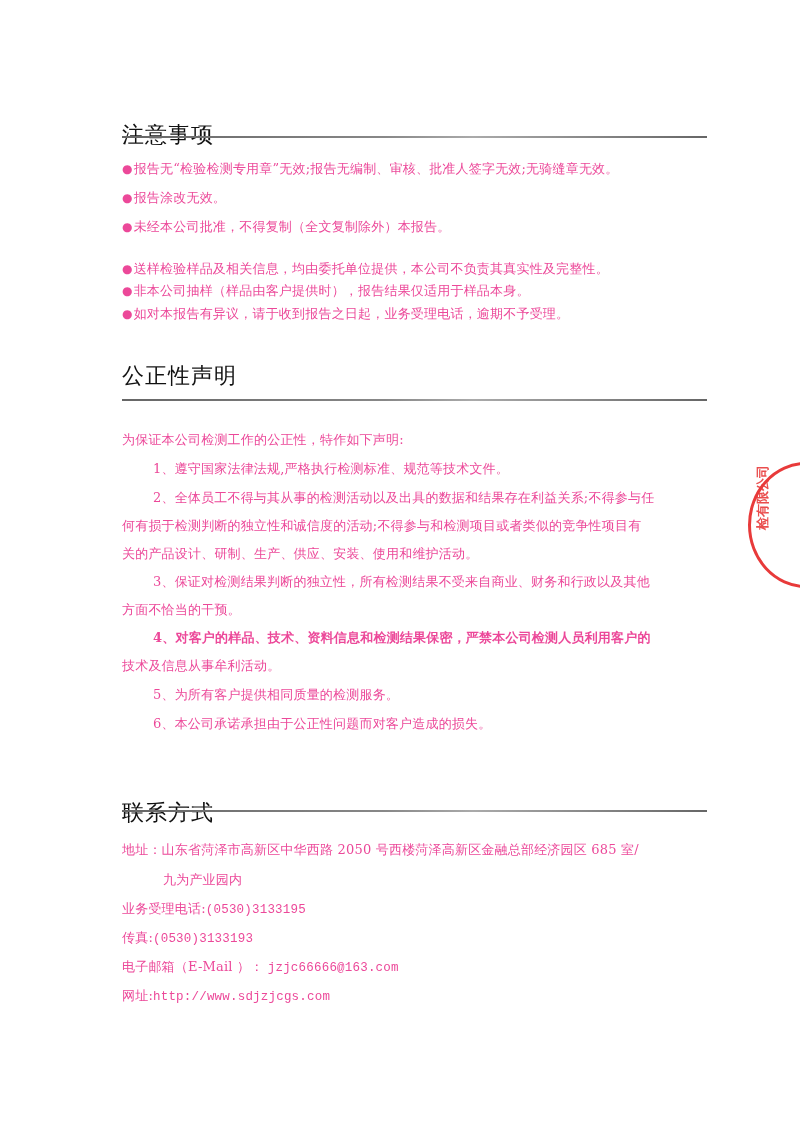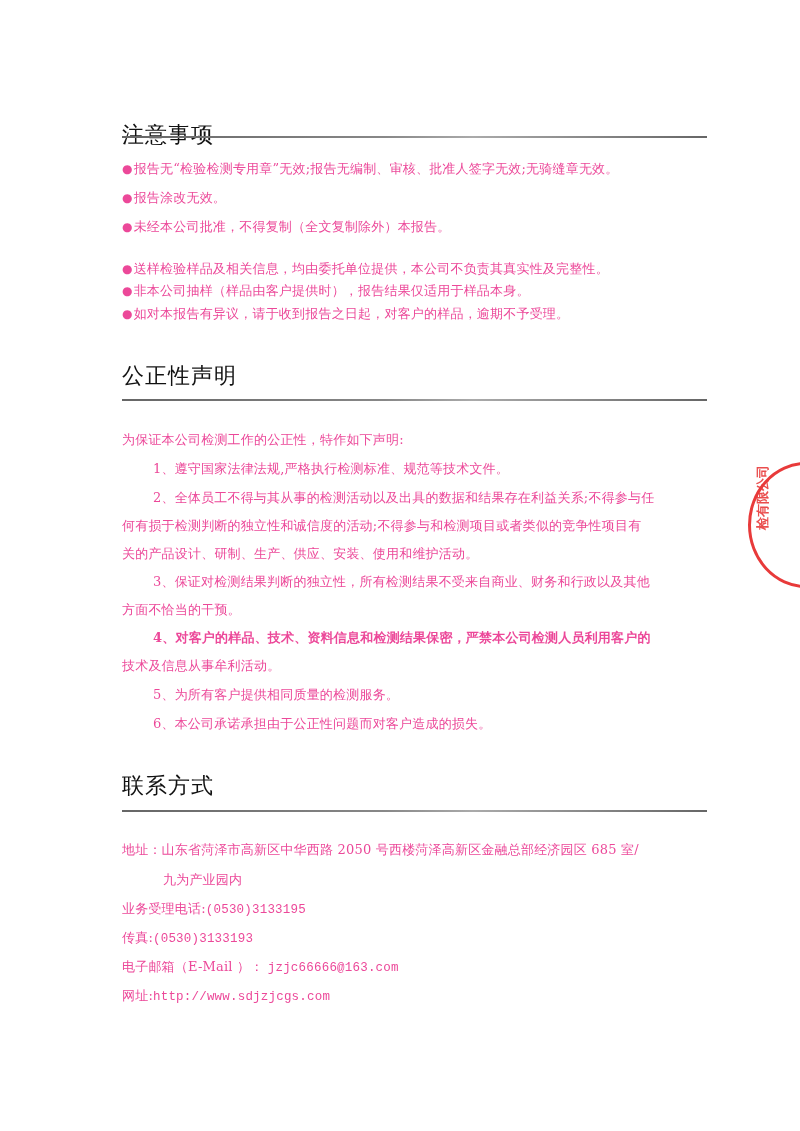--- a/index.html
+++ b/index.html
@@ -80,38 +80,38 @@
 <body>
 
 <div class="section-title" style="top:97px;margin-top:23px;">注意事项</div>
 <div class="rule" style="top:136px;"></div>
 
 <div class="line bullet" style="top:160px;">报告无“检验检测专用章”无效;报告无编制、审核、批准人签字无效;无骑缝章无效。</div>
 <div class="line bullet" style="top:189px;">报告涂改无效。</div>
 <div class="line bullet" style="top:218px;">未经本公司批准，不得复制（全文复制除外）本报告。</div>
 <div class="line bullet" style="top:238px;margin-top:44px;">非本公司抽样（样品由客户提供时），报告结果仅适用于样品本身。</div>
 <div class="line bullet" style="top:260px;">送样检验样品及相关信息，均由委托单位提供，本公司不负责其真实性及完整性。</div>
-<div class="line bullet" style="top:305px;">如对本报告有异议，请于收到报告之日起，对客户的样品，逾期不予受理。</div>
+<div class="line bullet" style="top:305px;">如对本报告有异议，请于收到报告之日起，业务受理电话，逾期不予受理。</div>
 
 <div class="section-title" style="top:361px;">公正性声明</div>
 <div class="rule" style="top:399px;"></div>
 
 <div class="line" style="top:431px;">为保证本公司检测工作的公正性，特作如下声明:</div>
 <div class="line indent" style="top:460px;">1、遵守国家法律法规,严格执行检测标准、规范等技术文件。</div>
 <div class="line indent" style="top:489px;">2、全体员工不得与其从事的检测活动以及出具的数据和结果存在利益关系;不得参与任</div>
 <div class="line" style="top:517px;">何有损于检测判断的独立性和诚信度的活动;不得参与和检测项目或者类似的竞争性项目有</div>
 <div class="line" style="top:545px;">关的产品设计、研制、生产、供应、安装、使用和维护活动。</div>
 <div class="line indent" style="top:573px;">3、保证对检测结果判断的独立性，所有检测结果不受来自商业、财务和行政以及其他</div>
 <div class="line" style="top:601px;">方面不恰当的干预。</div>
 <div class="line indent" style="top:629px;font-weight:bold;">4、对客户的样品、技术、资料信息和检测结果保密，严禁本公司检测人员利用客户的</div>
 <div class="line" style="top:657px;">技术及信息从事牟利活动。</div>
 <div class="line indent" style="top:686px;">5、为所有客户提供相同质量的检测服务。</div>
 <div class="line indent" style="top:715px;">6、本公司承诺承担由于公正性问题而对客户造成的损失。</div>
 
-<div class="section-title" style="top:771px;">联系方式</div>
+<div class="section-title" style="top:798px;">联系方式</div>
 <div class="rule" style="top:810px;"></div>
 
 <div class="line" style="top:841px;">地址：山东省菏泽市高新区中华西路 2050 号西楼菏泽高新区金融总部经济园区 685 室/</div>
 <div class="line" style="top:871px; left:147px;margin-left:16px;">九为产业园内</div>
 
 <div class="line" style="top:900px;">
   <span>业务受理电话:</span><span class="mono">(0530)3133195</span>
 </div>
 <div class="line" style="top:929px;">
   <span>传真:</span><span class="mono">(0530)3133193</span>

